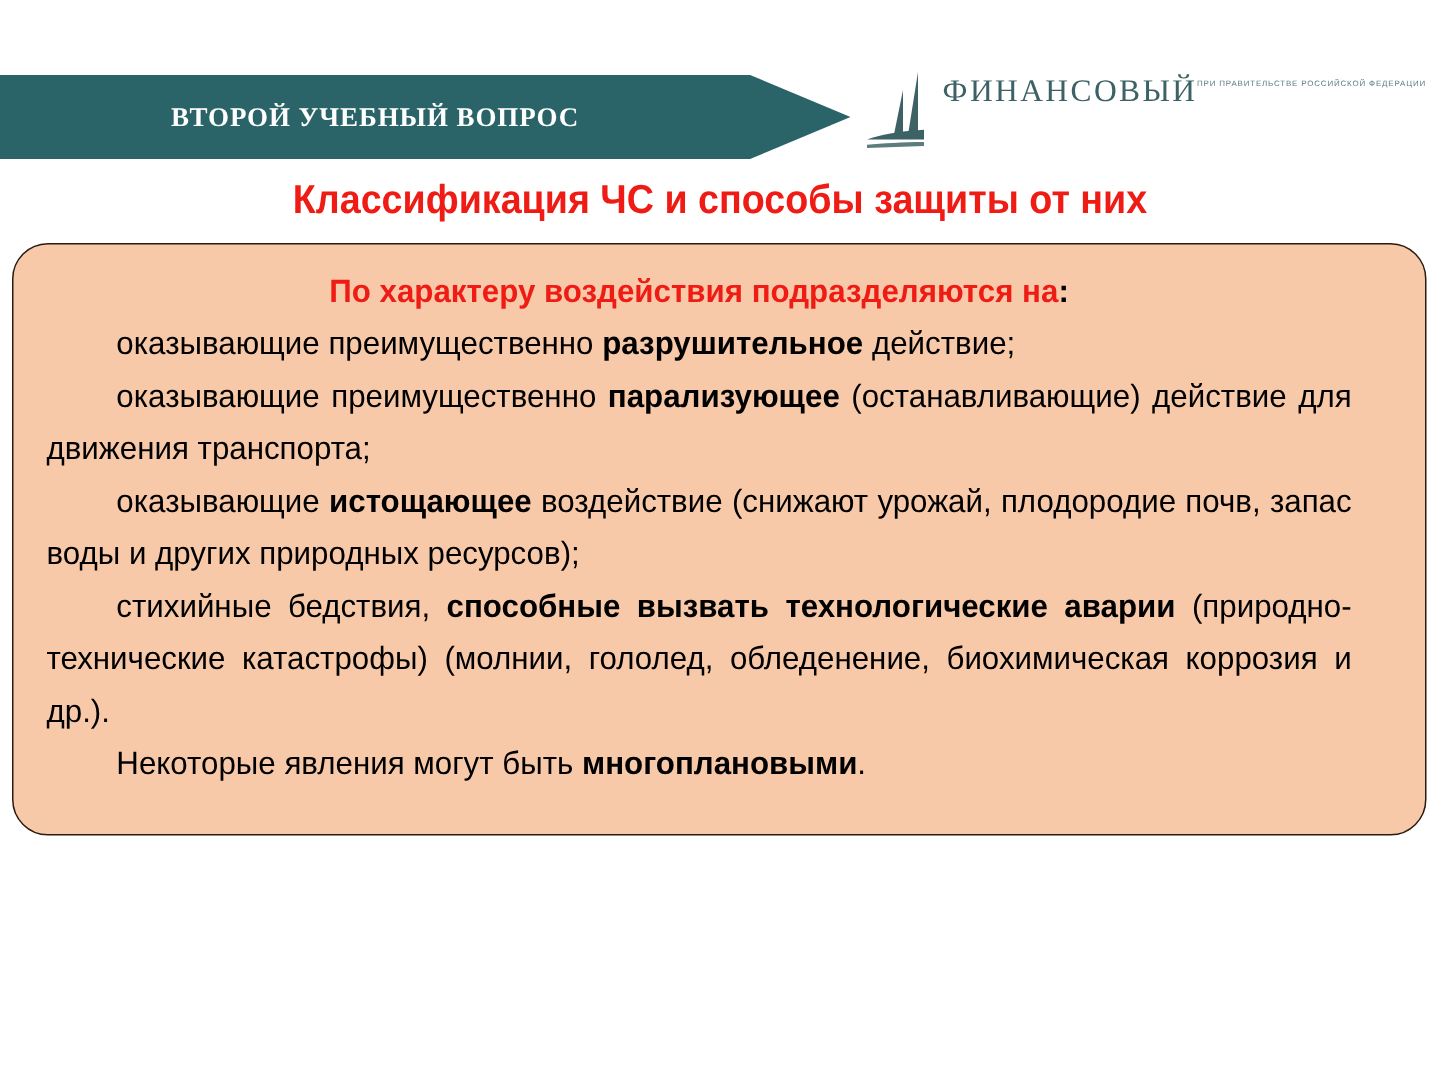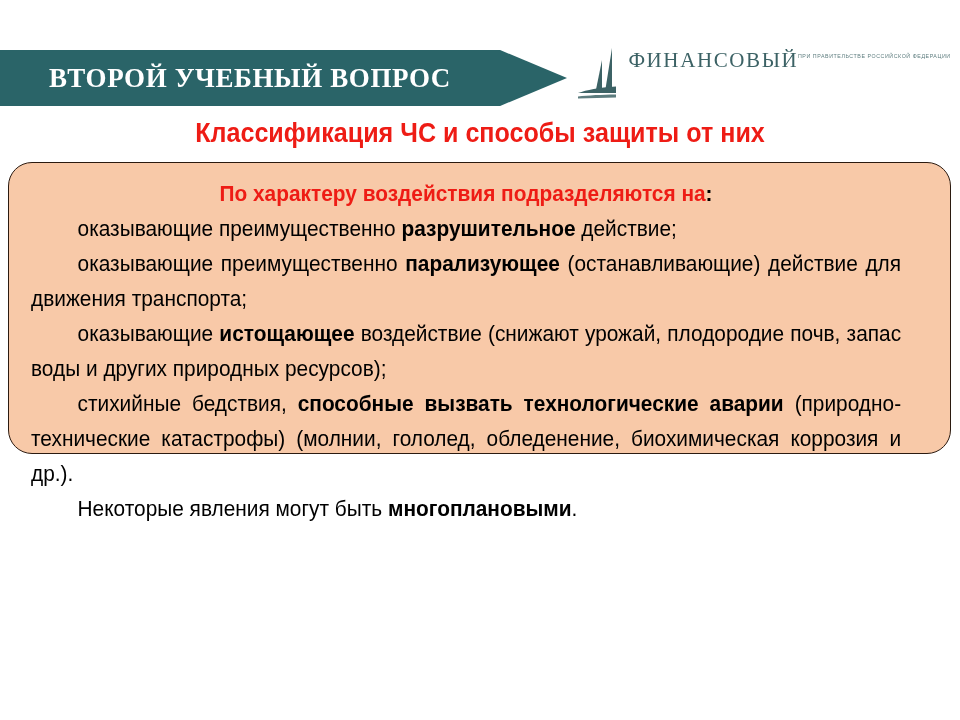--- a/index.html
+++ b/index.html
@@ -34,21 +34,21 @@
     position: absolute;
     left: 0;
     top: 0;
     width: 500px;
     height: 56px;
     display: flex;
     align-items: center;
     justify-content: center;
     color: #ffffff;
     font-family: "Liberation Serif", serif;
-    font-size: 27px;
+    font-size: 18px;
     font-weight: 700;
     letter-spacing: 0.6px;
     white-space: nowrap;
     text-transform: uppercase;
   }
 
   
   .logo {
     position: absolute;
     right: 12px;
@@ -105,21 +105,21 @@
     transform: scaleX(0.93);
     white-space: nowrap;
   }
 
   
   .content-box {
     position: absolute;
     left: 8px;
     top: 162px;
     width: 943px;
-    height: 292px;
+    height: 395px;
     box-sizing: border-box;
     background: #f8c9a8;
     border: 1.6px solid #2b1a10;
     border-radius: 24px;
     padding: 14px 22px 10px 22px;
   }
   .para {
     color: #000000;
     font-size: 21.5px;
     line-height: 35px;

